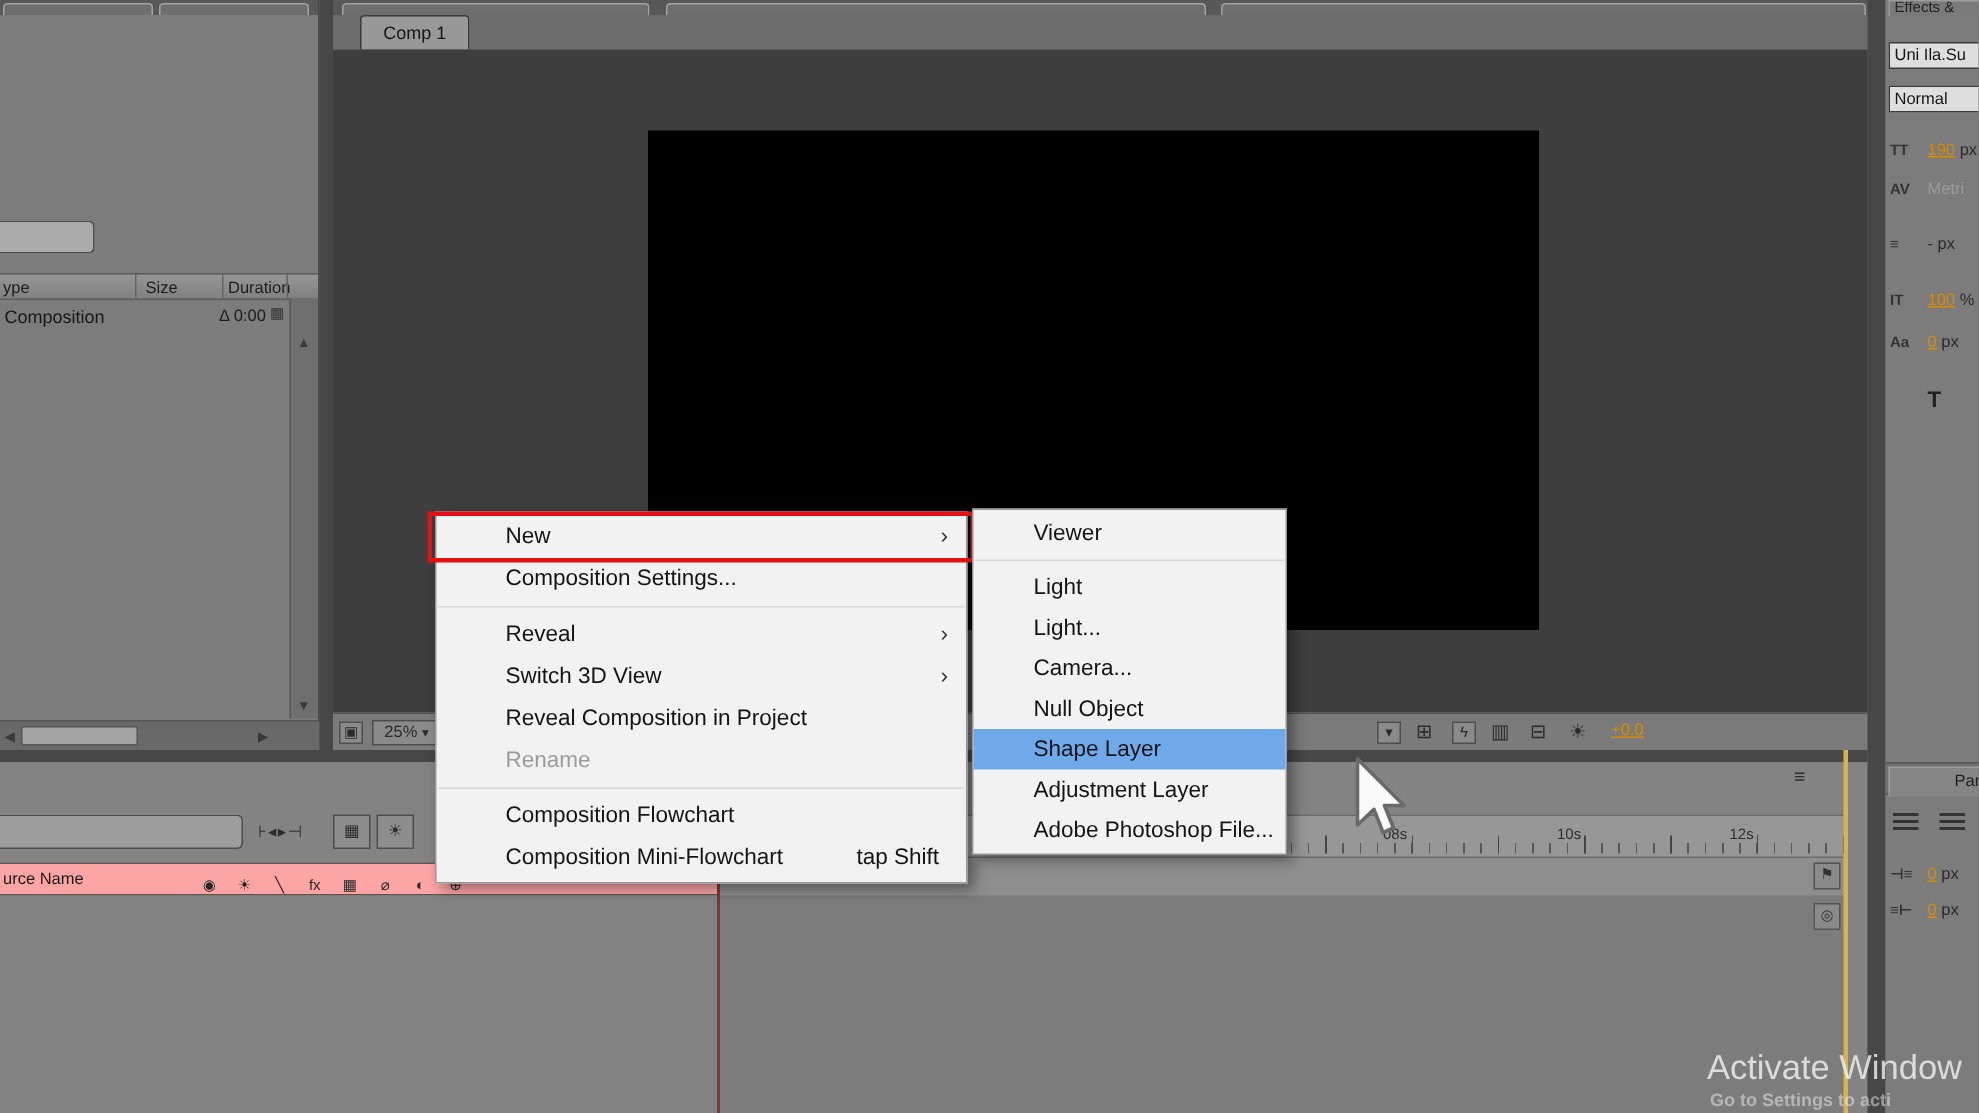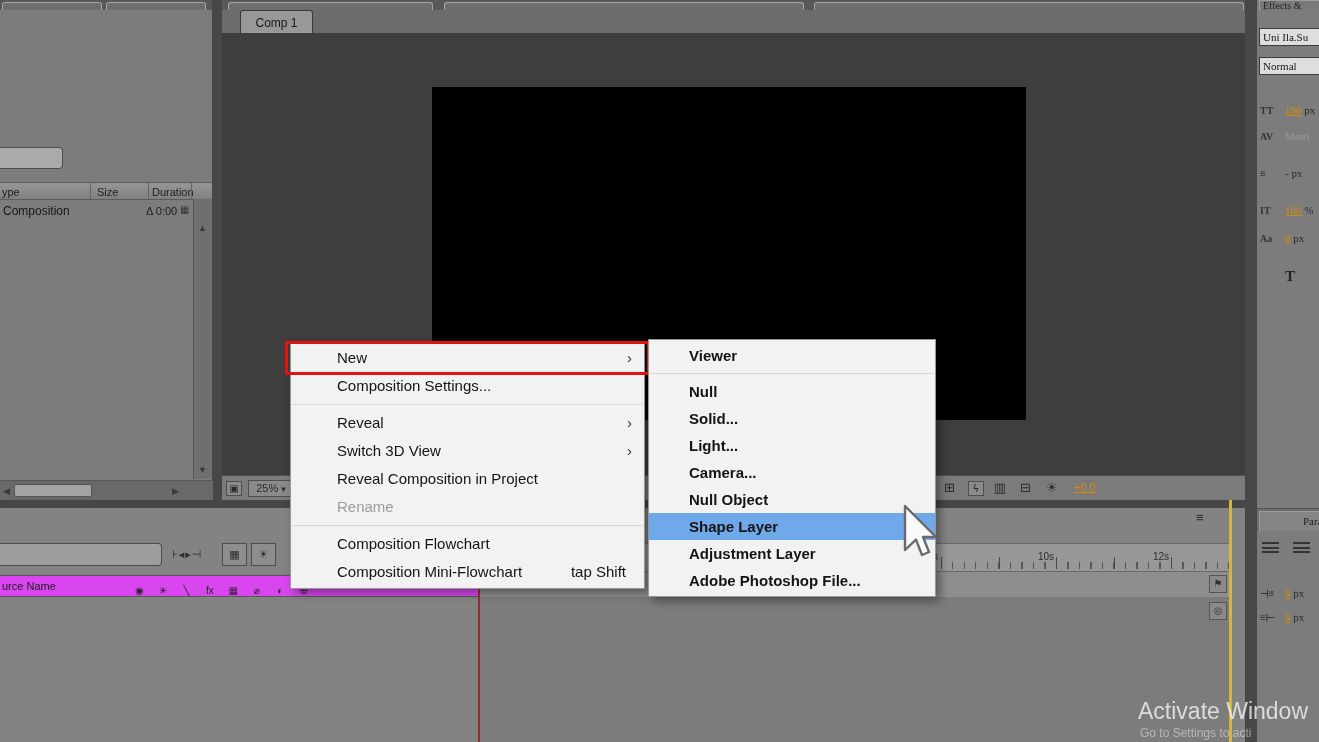--- a/index.html
+++ b/index.html
@@ -48,21 +48,21 @@
 
   
   .tb-box { position:absolute; border:1px solid #4e4e4e; background:#8a8a8a;
             text-align:center; color:#2a2a2a; }
   .orange { color:#d98b00; text-decoration:underline; }
 
   
   .rp-field { position:absolute; left:2px; width:68px; height:18px; background:#dedede;
               border:1px solid #3b3b3b; font-size:11px; line-height:16px; padding:0 3px;
               color:#141414; white-space:nowrap; overflow:hidden; }
-  .cr { position:absolute; left:3px; font-size:11px; white-space:nowrap;margin-top:10px; }
+  .cr { position:absolute; left:3px; font-size:11px; white-space:nowrap; }
   .cr .ic { display:inline-block; width:25px; font-size:10px; font-weight:bold; color:#333; }
   .val { color:#d98b00; text-decoration:underline; }
   .val.gray { color:#9a9a9a; text-decoration:none; }
   .unit { color:#2a2a2a; }
   .align-icon { position:absolute; width:17px; height:13px;
                 background:repeating-linear-gradient(180deg,#333 0 2px,transparent 2px 4.5px); }
 
   
   .tl-btn { position:absolute; width:25px; height:23px; background:#8d8d8d;
             border:1px solid #4c4c4c; text-align:center; line-height:21px; font-size:11px; color:#2c2c2c; }
@@ -180,30 +180,27 @@
   <div class="menu-sep"></div>
   <div class="menu-item">
     <span>Composition Flowchart</span>
   </div>
   <div class="menu-item">
     <span>Composition Mini-Flowchart</span>
     <span class="mi-shortcut">tap Shift</span>
   </div>
 </div>
 
-<div class="menu menu2" style="left:648px; top:339px; width:288px;font-weight:bold;">
+<div class="menu menu2" style="left:648px; top:339px; width:210px;">
   <div class="menu-item">
     <span>Viewer</span>
   </div>
   <div class="menu-sep"></div>
   <div class="menu-item">
-    <span>Null</span>
-  </div>
-  <div class="menu-item">
-    <span>Solid...</span>
+    <span>Light</span>
   </div>
   <div class="menu-item">
     <span>Light...</span>
   </div>
   <div class="menu-item">
     <span>Camera...</span>
   </div>
   <div class="menu-item">
     <span>Null Object</span>
   </div>
@@ -222,21 +219,21 @@
   <div class="abs" style="left:0; top:0; width:100%; height:8px; background:#474747;"></div>
 
   <span class="abs" style="left:1196px; top:10px; font-size:13px; color:#2c2c2c;">≡</span>
 
   <div class="abs" style="left:0; top:43px; width:162px; height:23px; background:#9d9d9d;
               border:1px solid #4c4c4c; border-left:none; border-radius:0 4px 4px 0;"></div>
   <span class="abs" style="left:172px; top:48px; font-size:11px; color:#2d2d2d; letter-spacing:1px;">⊦◂▸⊣</span>
   <div class="tl-btn" style="left:222px; top:43px;">▦</div>
   <div class="tl-btn" style="left:251px; top:43px;">☀</div>
 
-  <div class="abs" style="left:0; top:75px; width:479px; height:22px; background:#d946ef;
+  <div class="abs" style="left:0; top:75px; width:479px; height:22px; background:#fca5a5;
               border-top:1px solid #575757; border-bottom:1px solid #575757;">
     <span class="abs sm" style="left:2px; top:4px; color:#1c1c1c;">urce Name</span>
     <div class="abs" style="left:130px; top:4px;">
       <span class="switch">◉</span>
       <span class="switch">☀</span>
       <span class="switch">╲</span>
       <span class="switch">fx</span>
       <span class="switch">▦</span>
       <span class="switch">⌀</span>
       <span class="switch">◐</span>
@@ -256,26 +253,26 @@
   <div class="abs" style="left:480px; top:97px; width:751px; height:145px; background:#7c7c7c;"></div>
 
   <div class="abs" style="left:478px; top:85px; width:2px; height:157px; background:#8b3232;"></div>
 
   <div class="marker-btn" style="left:1209px; top:75px;">⚑</div>
   <div class="marker-btn" style="left:1209px; top:102px;">◎</div>
 
   <div class="abs" style="left:1229px; top:0; width:3px; height:242px; background:#d9b43e; z-index:5;"></div>
 
   <span class="watermark1" style="left:1138px; top:198px; z-index:6;">Activate Window</span>
-  <span class="watermark2" style="left:1140px; top:226px; z-index:6;">Go to Settings to acti</span>
+  <span class="watermark2" style="left:1140px; top:226px; z-index:6;font-weight:bold;">Go to Settings to acti</span>
 </div>
 
 <div class="abs" style="left:1245px; top:0; width:12px; height:742px; background:#474747;"></div>
 
-<div class="panel" style="left:1257px; top:0; width:62px; height:742px;font-family:Liberation Serif, serif;">
+<div class="panel" style="left:1257px; top:0; width:62px; height:742px;">
   <div class="abs" style="left:2px; top:0; width:70px; height:11px; background:#7a7a7a;
               border:1px solid #9c9c9c; border-bottom:none; overflow:hidden;">
     <span class="xs" style="position:absolute; left:3px; top:-1px; color:#242424;">Effects &amp;</span>
   </div>
 
   <div class="rp-field" style="top:28px;">
     <span>Uni Ila.Su</span>
   </div>
   <div class="rp-field" style="top:57px;">
     <span>Normal</span>

